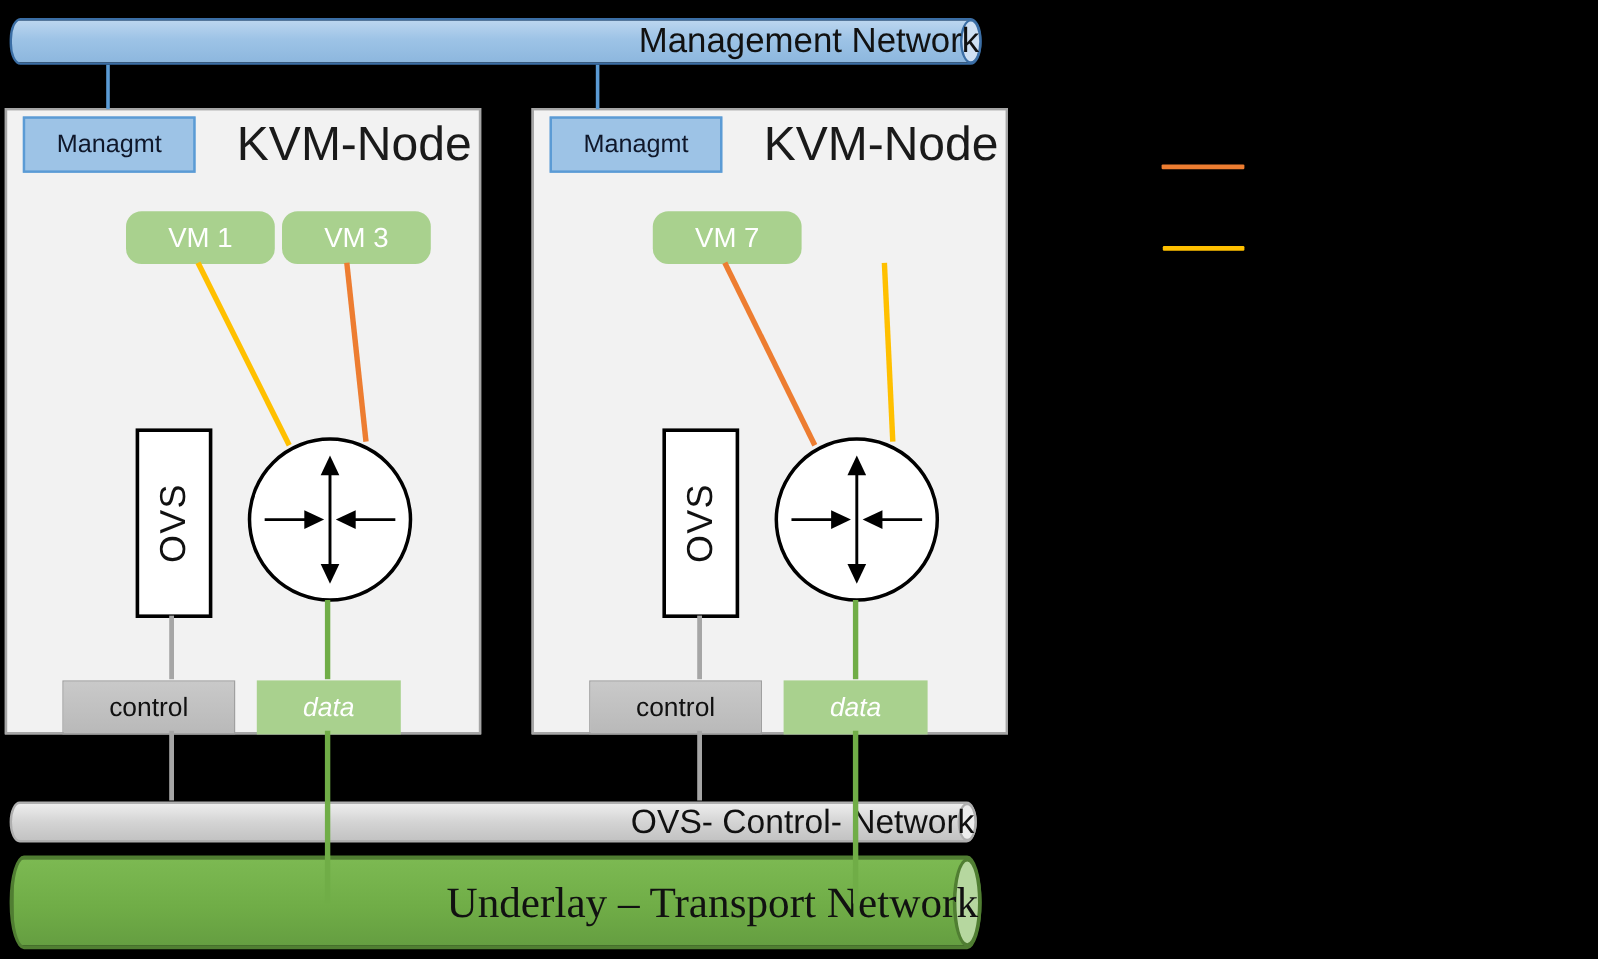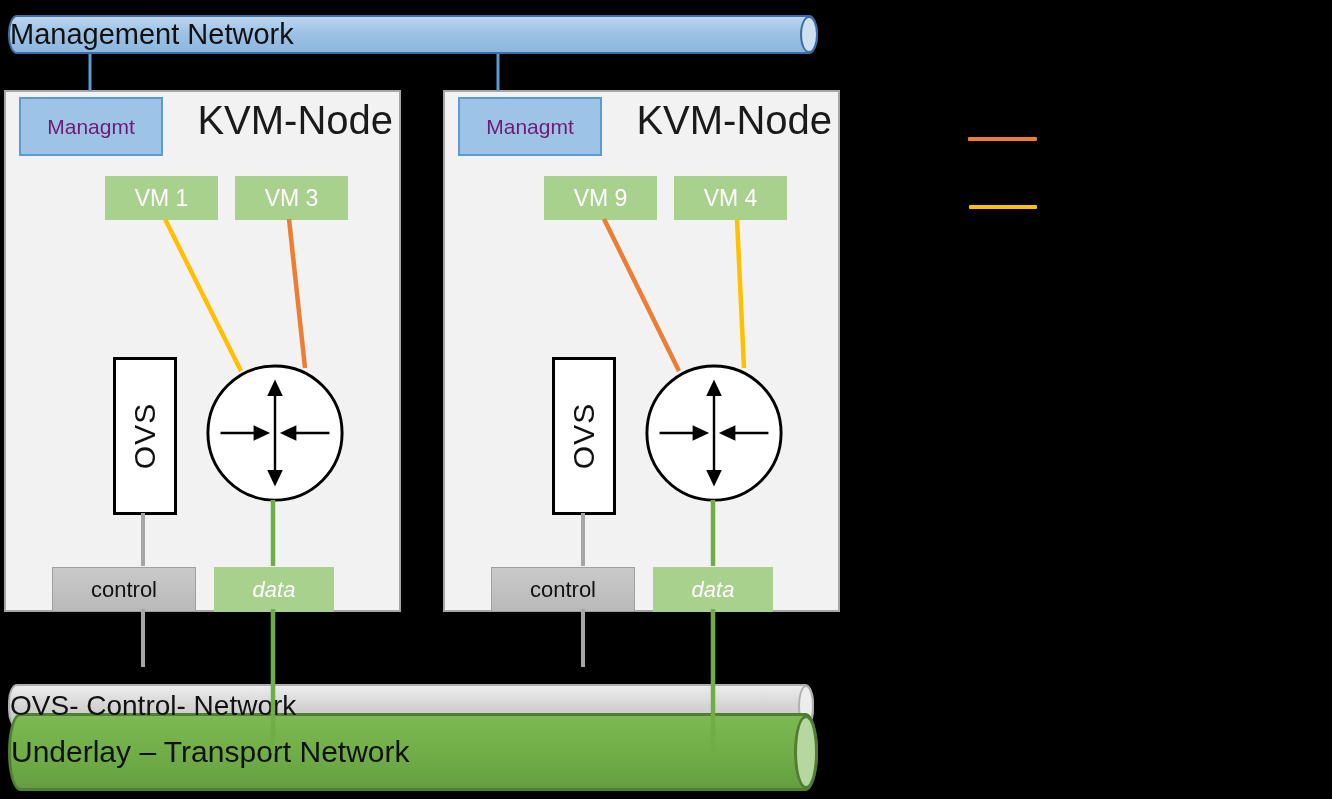--- a/index.html
+++ b/index.html
@@ -11,21 +11,21 @@
     height: 799px;
     background: #000;
     overflow: hidden;
   }
 
   
   .cyl {
     position: absolute;
     display: flex;
     align-items: center;
-    justify-content: flex-start;
+    justify-content: flex-end;
     border-radius: 9px / 18px;
   }
   .cyl .cap {
     position: absolute;
     top: -1px;
     bottom: -1px;
     border-radius: 50%;
   }
   .cyl-label {
     position: relative;
@@ -35,35 +35,35 @@
   }
   #mgmt-bar {
     left: 8px; top: 15px; width: 810px; height: 39px;
     background: linear-gradient(#bcd6ef, #9dc3e6 45%, #8db7de);
     border: 2px solid #3b6ea5;
   }
   #mgmt-bar .cap { right: -2px; width: 18px; background: #cfe0f3; border: 2px solid #3b6ea5; }
   #mgmt-bar .cyl-label { font-size: 29px; }
 
   #ctrl-bar {
-    left: 8px; top: 684px; width: 806px; height: 44px;
+    left: 8px; top: 668px; width: 806px; height: 34px;
     background: linear-gradient(#ededed, #d4d4d4 50%, #c3c3c3);
     border: 2px solid #afafaf;
   }
   #ctrl-bar .cap { right: -2px; width: 16px; background: #ededed; border: 2px solid #afafaf; }
   #ctrl-bar .cyl-label { font-size: 28px; }
 
   #underlay-bar {
     left: 8px; top: 713px; width: 810px; height: 78px;
     background: linear-gradient(#7cb952, #70ad47 55%, #659e41);
     border: 3px solid #507e32;
     border-radius: 12px / 38px;
   }
   #underlay-bar .cap { right: -3px; width: 24px; background: #b6d79f; border: 3px solid #507e32; }
-  #underlay-bar .cyl-label { font-size: 30px; }
+  #underlay-bar .cyl-label { font-size: 36px; font-family: Liberation Serif, serif; }
 
   
   .node {
     position: absolute;
     top: 90px;
     width: 397px;
     height: 522px;
     background: #f2f2f2;
     border: 2px solid #a6a6a6;
   }
@@ -73,33 +73,33 @@
   .node-title {
     position: absolute;
     top: 6px; right: 6px;
     font-size: 40px;
     color: #1a1a1a;
     white-space: nowrap;
   }
   .managmt-box {
     position: absolute;
     left: 13px; top: 5px;
-    width: 144px; height: 59px;
+    width: 144px; height: 47px;
     background: #9dc3e6;
     border: 2px solid #5b9bd5;
     display: flex; align-items: center; justify-content: center;
-    font-size: 21px; color: #701a75;
+    font-size: 21px; color: #0f172a;
   }
   .vm-box {
     position: absolute;
     top: 84px;
-    width: 113px; height: 44px;
+    width: 124px; height: 44px;
     background: #a9d18e;
     display: flex; align-items: center; justify-content: center;
-    font-size: 23px; color: #fff;
+    font-size: 23px; color: #fff; border-radius: 13px;
   }
   .vm-1 { left: 99px; }
   .vm-2 { left: 229px; }
 
   .ovs-box {
     position: absolute;
     left: 107px; top: 265px;
     width: 64px; height: 158px;
     background: #fff;
     border: 3px solid #000;
@@ -179,22 +179,21 @@
       <line x1="128" y1="72" x2="90" y2="72" stroke="#000" stroke-width="2.5"></line>
       <polygon points="77,72 94,64 94,80" fill="#000"></polygon>
     </svg>
     <div class="port-box control-box">control</div>
     <div class="port-box data-box">data</div>
   </div>
 
   <div id="node-2" class="node">
     <span class="node-title">KVM-Node</span>
     <div class="managmt-box">Managmt</div>
-    <div class="vm-box vm-1">VM 9</div>
-    <div class="vm-box vm-2">VM 4</div>
+    <div class="vm-box vm-1">VM 7</div>
     <div class="ovs-box">
       <span class="ovs-label">OVS</span>
     </div>
     <svg class="switch-circle" viewBox="0 0 144 144">
       <circle cx="72" cy="72" r="69" fill="#ffffff" stroke="#000" stroke-width="3"></circle>
       <line x1="72" y1="30" x2="72" y2="114" stroke="#000" stroke-width="2.5"></line>
       <polygon points="72,17 64,34 80,34" fill="#000"></polygon>
       <polygon points="72,127 64,110 80,110" fill="#000"></polygon>
       <line x1="16" y1="72" x2="54" y2="72" stroke="#000" stroke-width="2.5"></line>
       <polygon points="67,72 50,64 50,80" fill="#000"></polygon>

